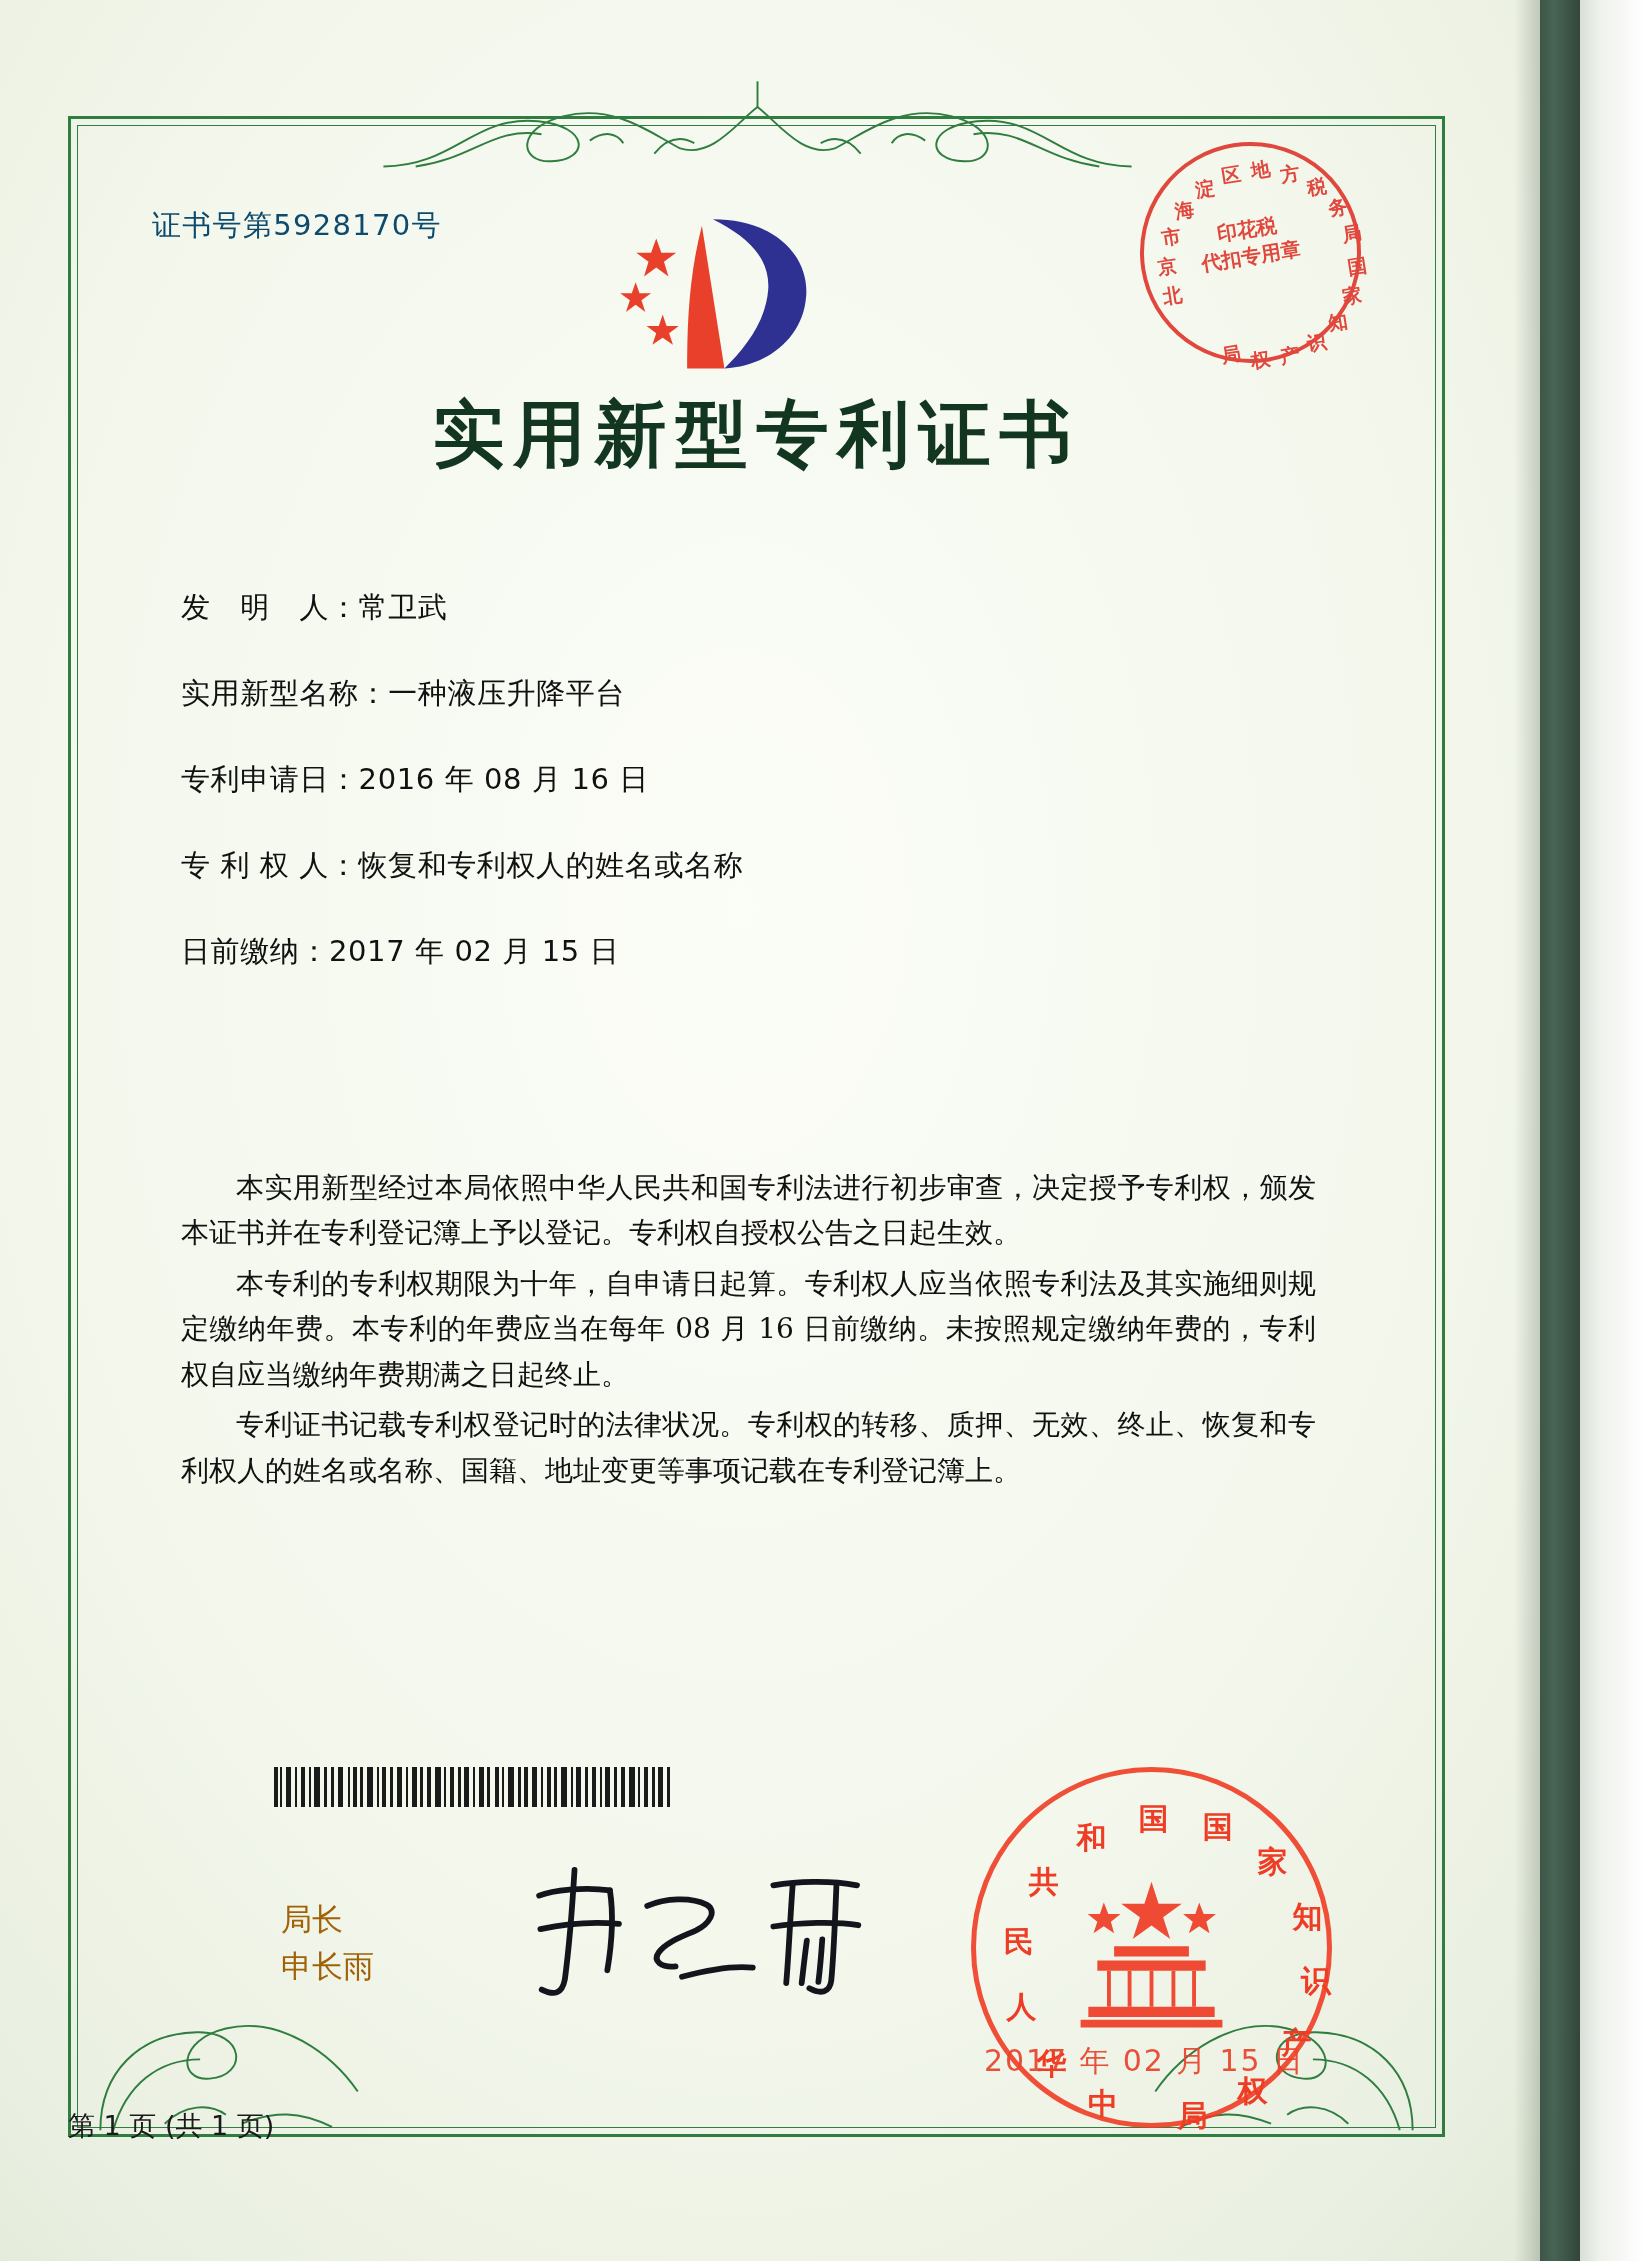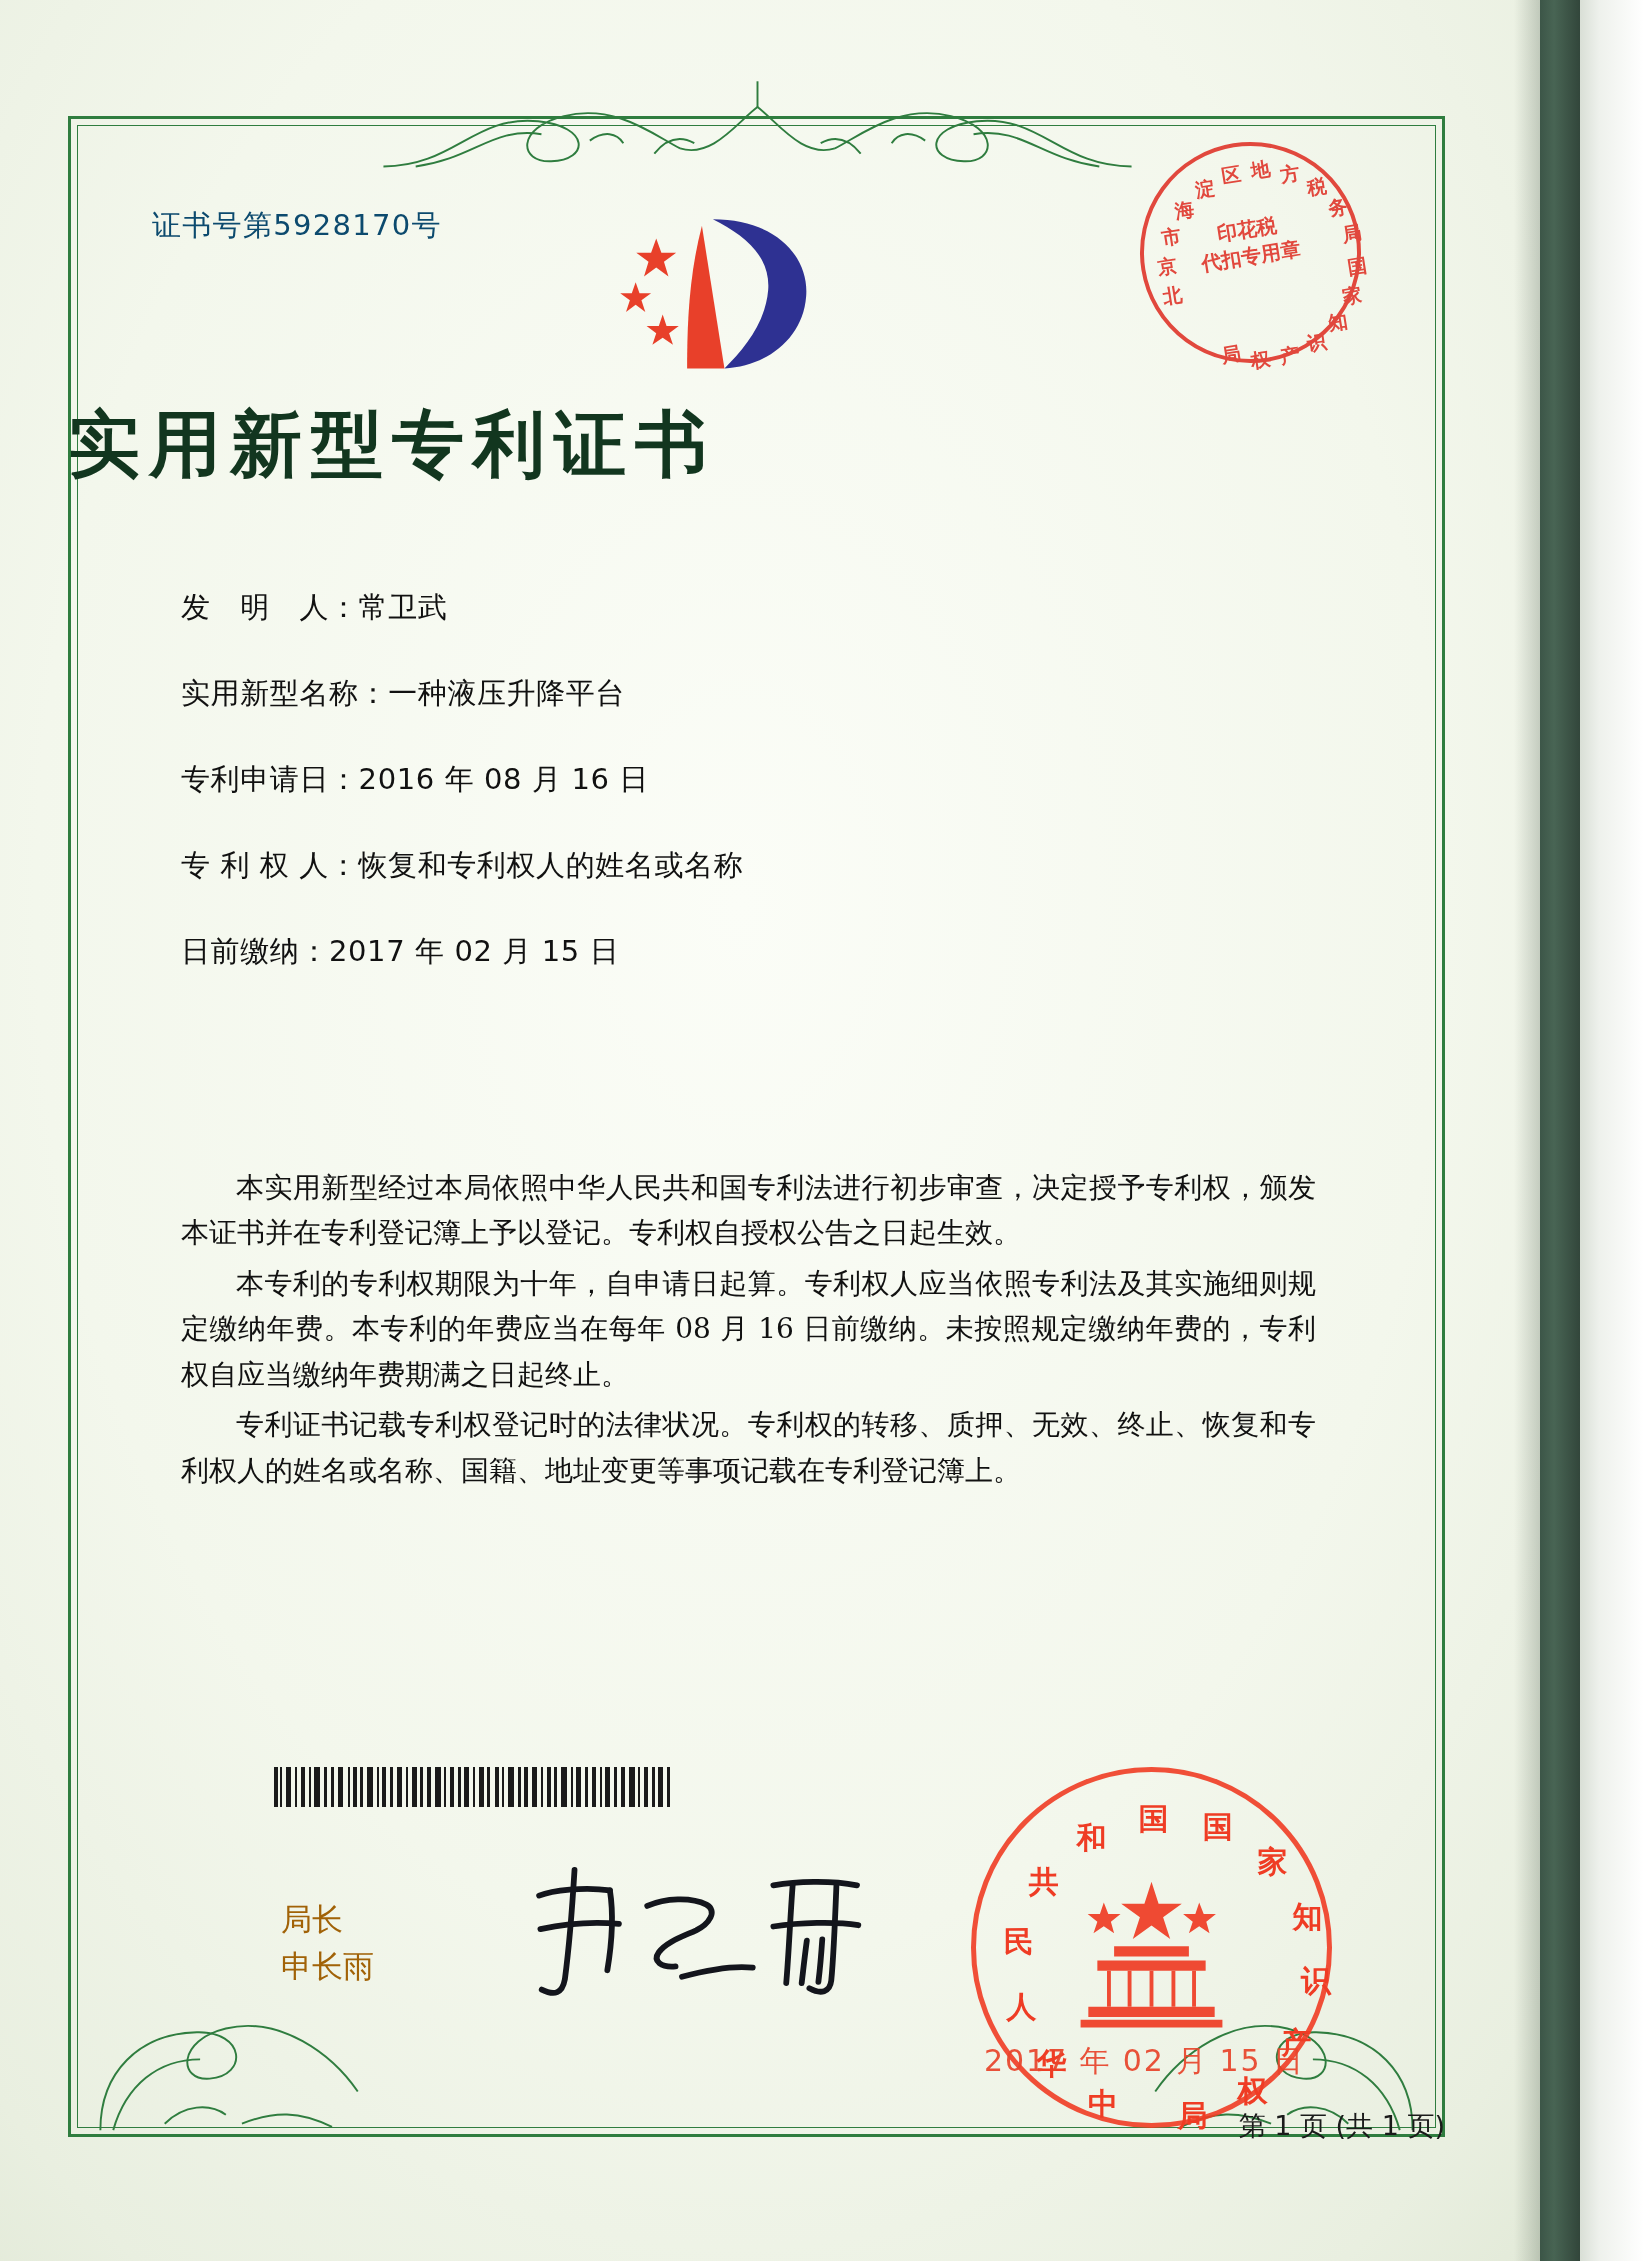--- a/index.html
+++ b/index.html
@@ -137,26 +137,26 @@
     font-weight: bold;
     line-height: 1.35;
     font-family: "DejaVu Sans", sans-serif;
   }
 
   .title {
     position: absolute;
     left: 0;
     right: 0;
     top: 271px;
+    text-align: center;
     font-size: 72px;
     font-weight: bold;
     letter-spacing: 9px;
     color: #12361f;
     font-family: "DejaVu Sans", sans-serif;
-    margin-top: 10px;
   }
 
   .fields {
     position: absolute;
     left: 113px;
     top: 477px;
     width: 1128px;
     font-size: 29px;
     color: #111;
     line-height: 1;
@@ -252,21 +252,21 @@
     letter-spacing: 1.9px;
     font-family: "DejaVu Sans", sans-serif;
     opacity: .93;
   }
 
   .page-footer {
     position: absolute;
     left: 0;
     right: 0;
     top: 1992px;
-    text-align: right;
+    text-align: left;
     font-size: 27px;
     color: #1a1a1a;
     font-family: "DejaVu Sans", sans-serif;
   }
 </style>
 </head>
 <body>
 
 <div class="page">
   <div class="scan-bg"></div>

